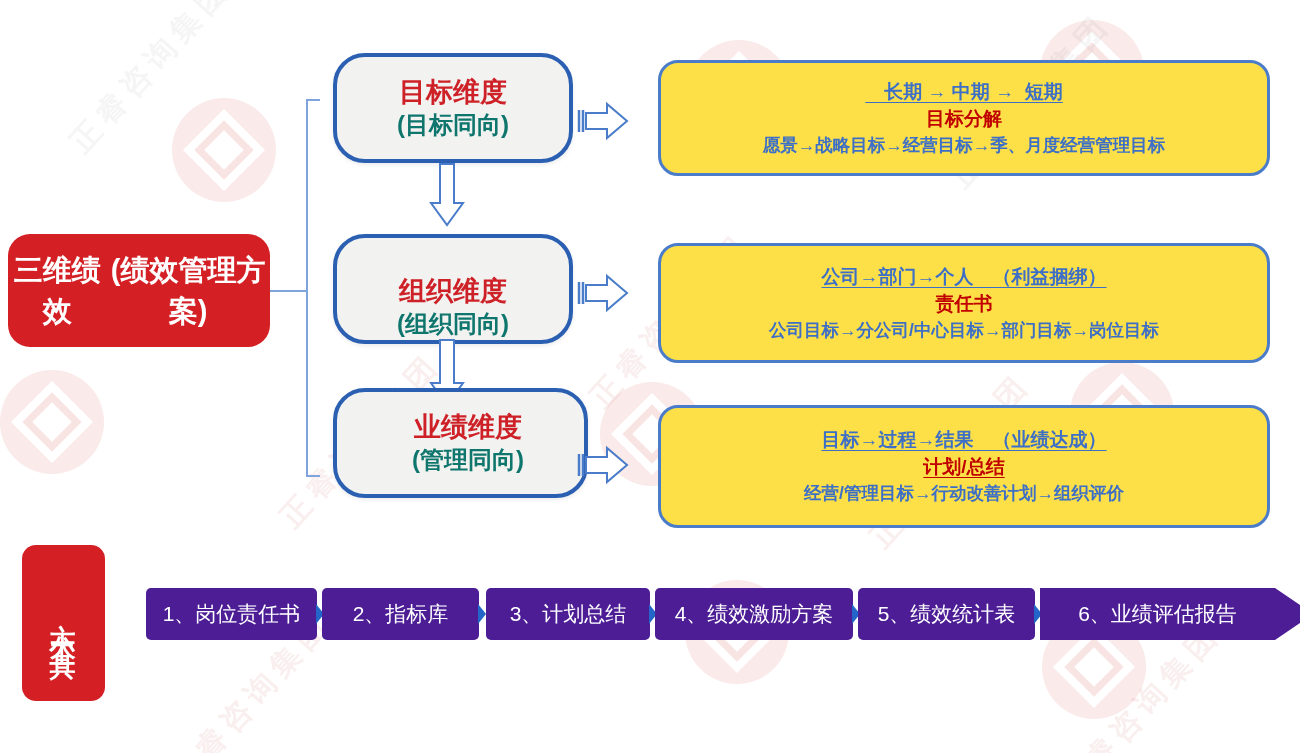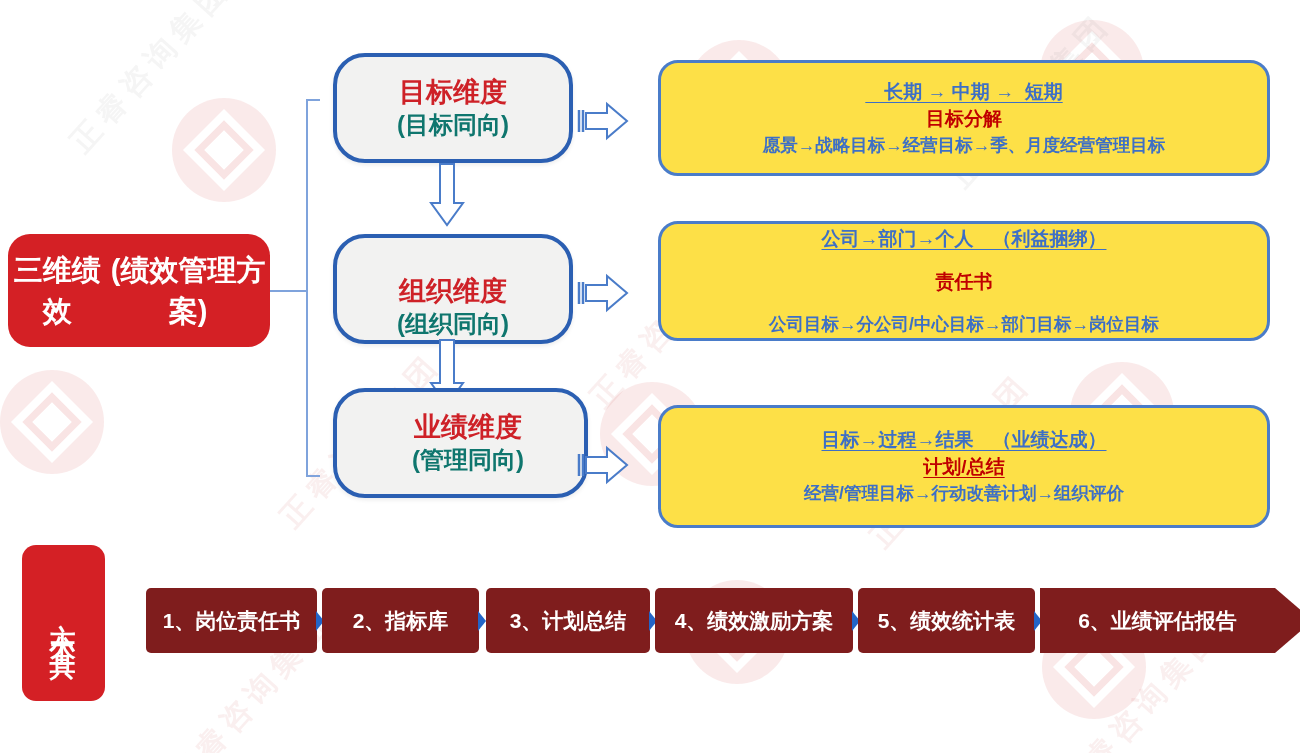--- a/index.html
+++ b/index.html
@@ -42,22 +42,22 @@
   .detail-keyword{font-size:19px;font-weight:bold;color:#C00000;line-height:27px;}
   .detail-keyword.u{text-decoration:underline;text-underline-offset:4px;}
   .detail-detail{font-size:17.5px;font-weight:bold;color:#3D6FC6;line-height:27px;}
   
   .tools-label{
     position:absolute;left:22px;top:545px;width:83px;height:156px;border-radius:14px;background:#D42025;
     display:flex;align-items:center;justify-content:center;
   }
   .tools-label span{writing-mode:vertical-lr;color:#ffffff;font-weight:bold;font-size:26px;letter-spacing:10px;}
   .tool-box{
-    position:absolute;top:588px;height:65px;background:#7f1d1d;border-radius:5px;color:#ffffff;
-    display:flex;align-items:center;justify-content:center;font-size:21px;font-weight:bold;white-space:nowrap;
+    position:absolute;top:588px;height:52px;background:#4c1d95;border-radius:5px;color:#ffffff;
+    display:flex;align-items:center;justify-content:center;font-size:21px;font-weight:normal;white-space:nowrap;
   }
   .tool-box .tip{
     position:absolute;right:-7px;top:50%;transform:translateY(-50%);width:0;height:0;
     border-left:8px solid #2365C8;border-top:10px solid transparent;border-bottom:10px solid transparent;
   }
   .tool-box.arrow-end{
     border-radius:0;
     clip-path:polygon(0 0, calc(100% - 38px) 0, 100% 50%, calc(100% - 38px) 100%, 0 100%);
     padding-right:38px;
   }
@@ -140,21 +140,21 @@
 
   <div class="dim-box" style="top:234px;justify-content:flex-end;">
     <div class="dim-title">组织维度</div>
     <div class="dim-subtitle">(组织同向)</div>
   </div>
   <svg class="harrow" style="top:270px;" width="54" height="46">
     <path d="M10 15 H31 V6 L51 23 L31 40 V31 H10 Z" fill="#ffffff" stroke="#4A7CC9" stroke-width="2"></path>
     <line x1="3" y1="12" x2="3" y2="34" stroke="#4A7CC9" stroke-width="2.5"></line>
     <line x1="7" y1="12" x2="7" y2="34" stroke="#4A7CC9" stroke-width="2.5"></line>
   </svg>
-  <div class="detail-box" style="top:221px;height:114px;gap:16px;">
+  <div class="detail-box" style="top:243px;height:114px;">
     <div class="detail-flow">公司→部门→个人　（利益捆绑）</div>
     <div class="detail-keyword">责任书</div>
     <div class="detail-detail">公司目标→分公司/中心目标→部门目标→岗位目标</div>
   </div>
 
   <svg class="varrow" style="top:338px;" width="36" height="70">
     <path d="M11 2 H25 V45 H34 L18 67 L2 45 H11 Z" fill="#ffffff" stroke="#4A7CC9" stroke-width="2"></path>
   </svg>
 
   <div class="dim-box" style="top:388px;padding-left:15px;">

